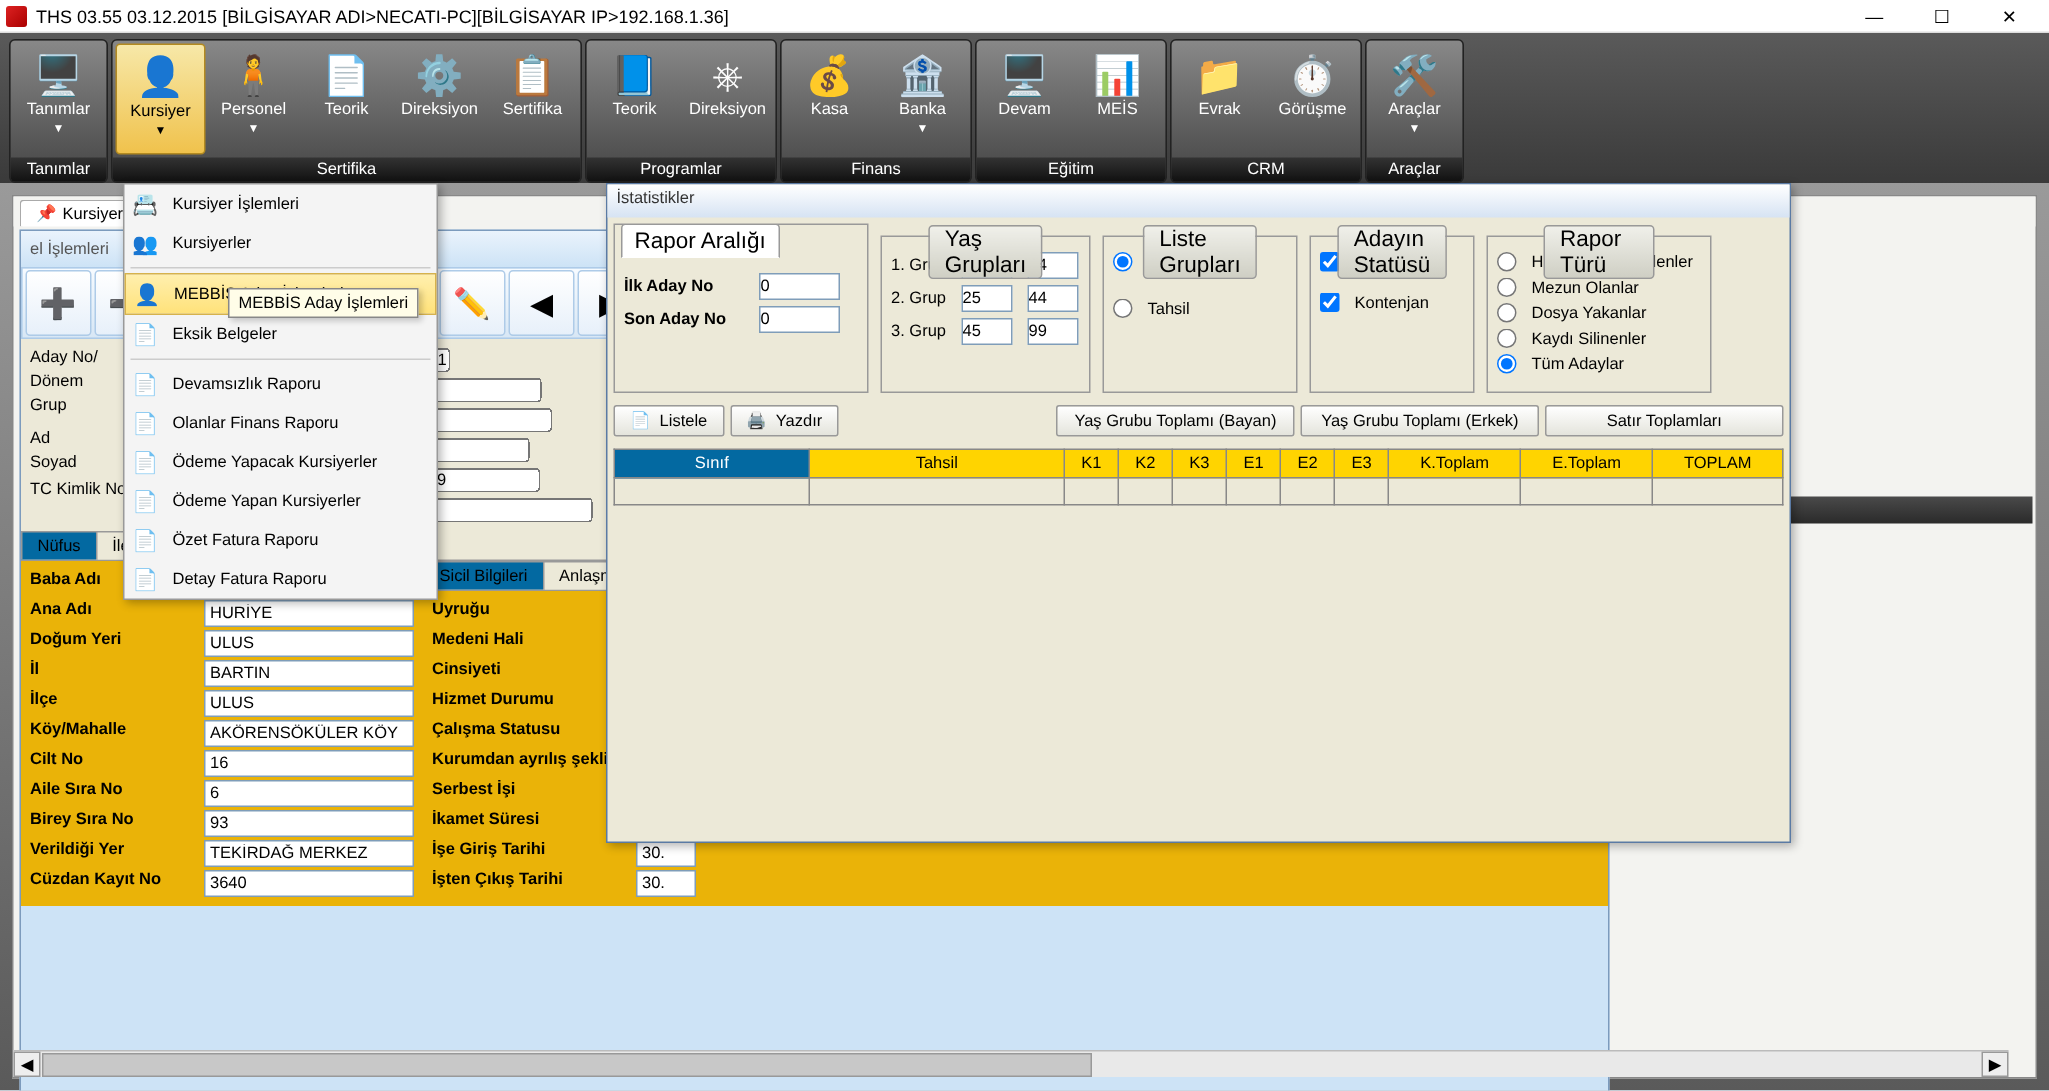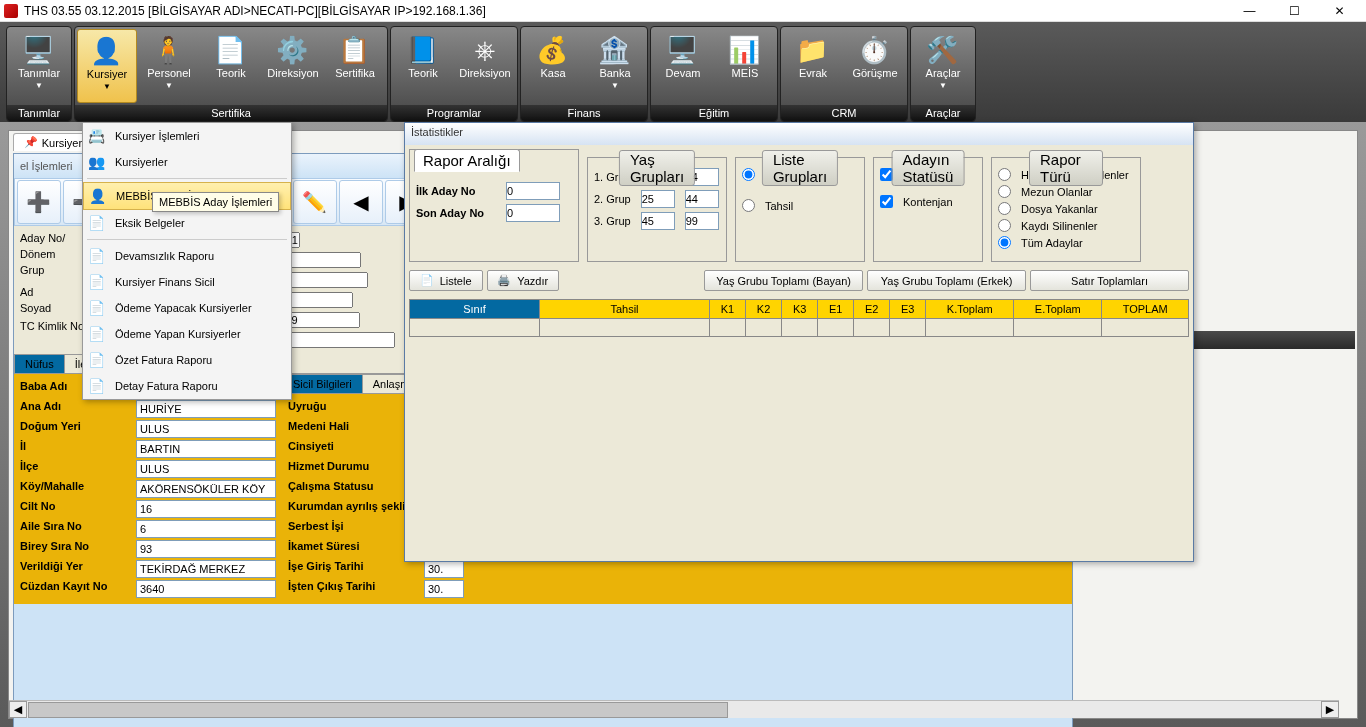--- a/index.html
+++ b/index.html
@@ -539,21 +539,21 @@
       <span class="dicon">📄</span>
       <span>Eksik Belgeler</span>
     </div>
     <div class="sep"></div>
     <div class="ditem">
       <span class="dicon">📄</span>
       <span>Devamsızlık Raporu</span>
     </div>
     <div class="ditem">
       <span class="dicon">📄</span>
-      <span>Kursiyer Finans Sicil</span>
+      <span>Olanlar Finans Raporu</span>
     </div>
     <div class="ditem">
       <span class="dicon">📄</span>
       <span>Ödeme Yapacak Kursiyerler</span>
     </div>
     <div class="ditem">
       <span class="dicon">📄</span>
       <span>Ödeme Yapan Kursiyerler</span>
     </div>
     <div class="ditem">

